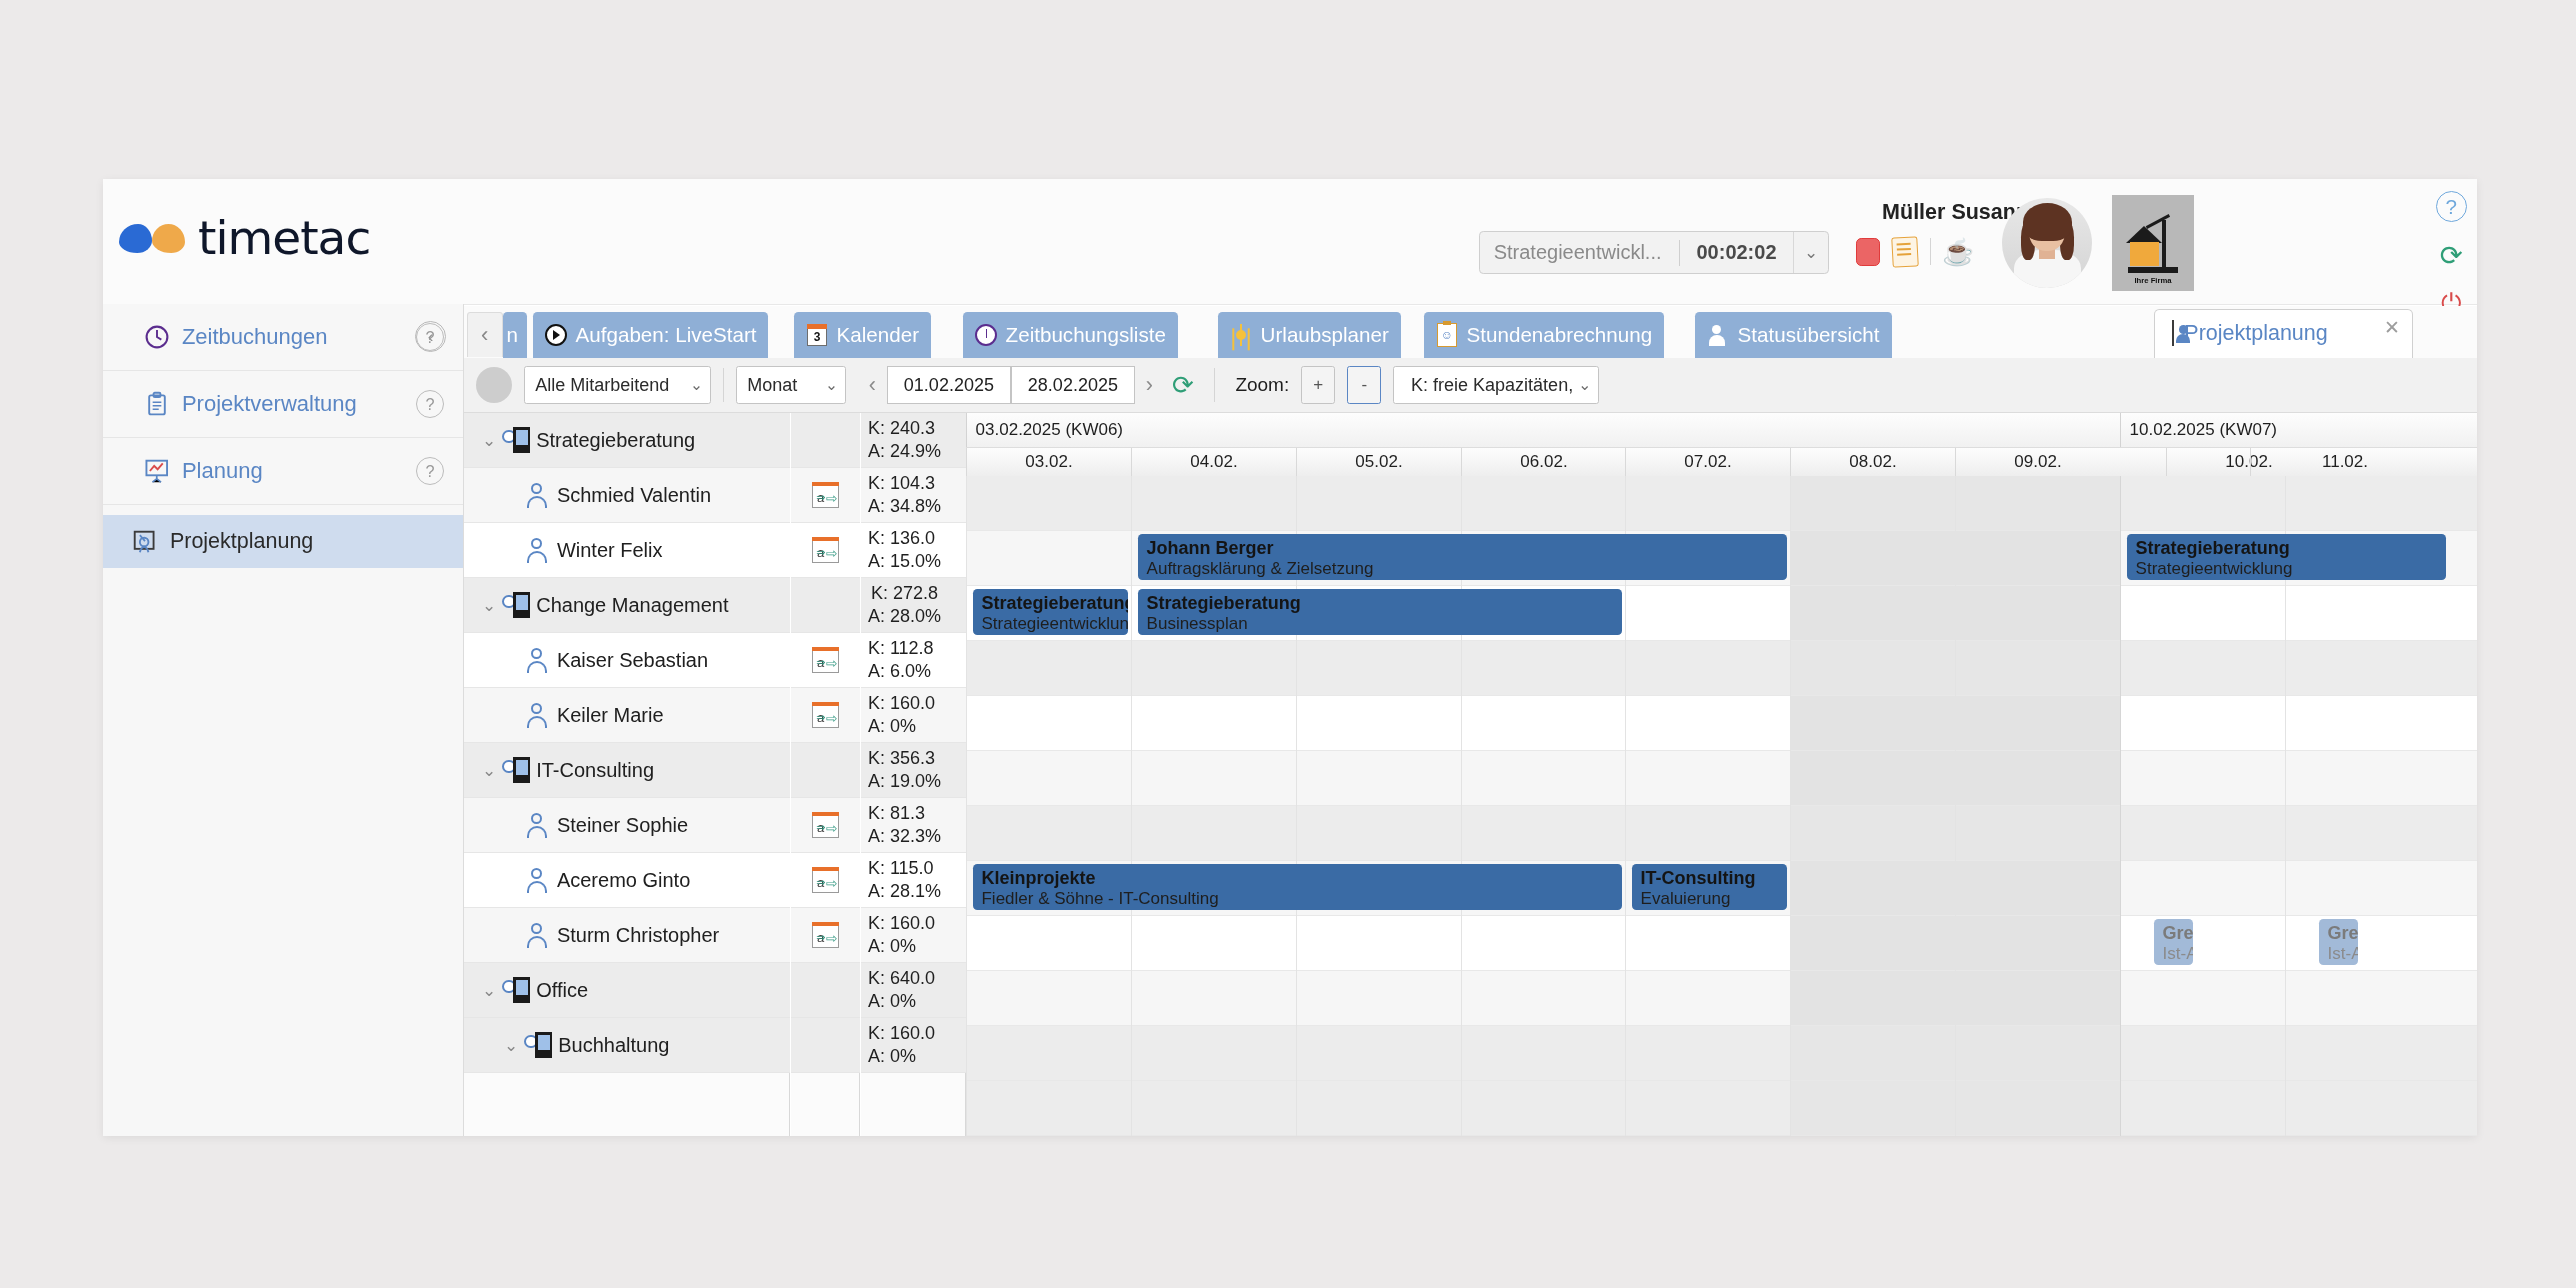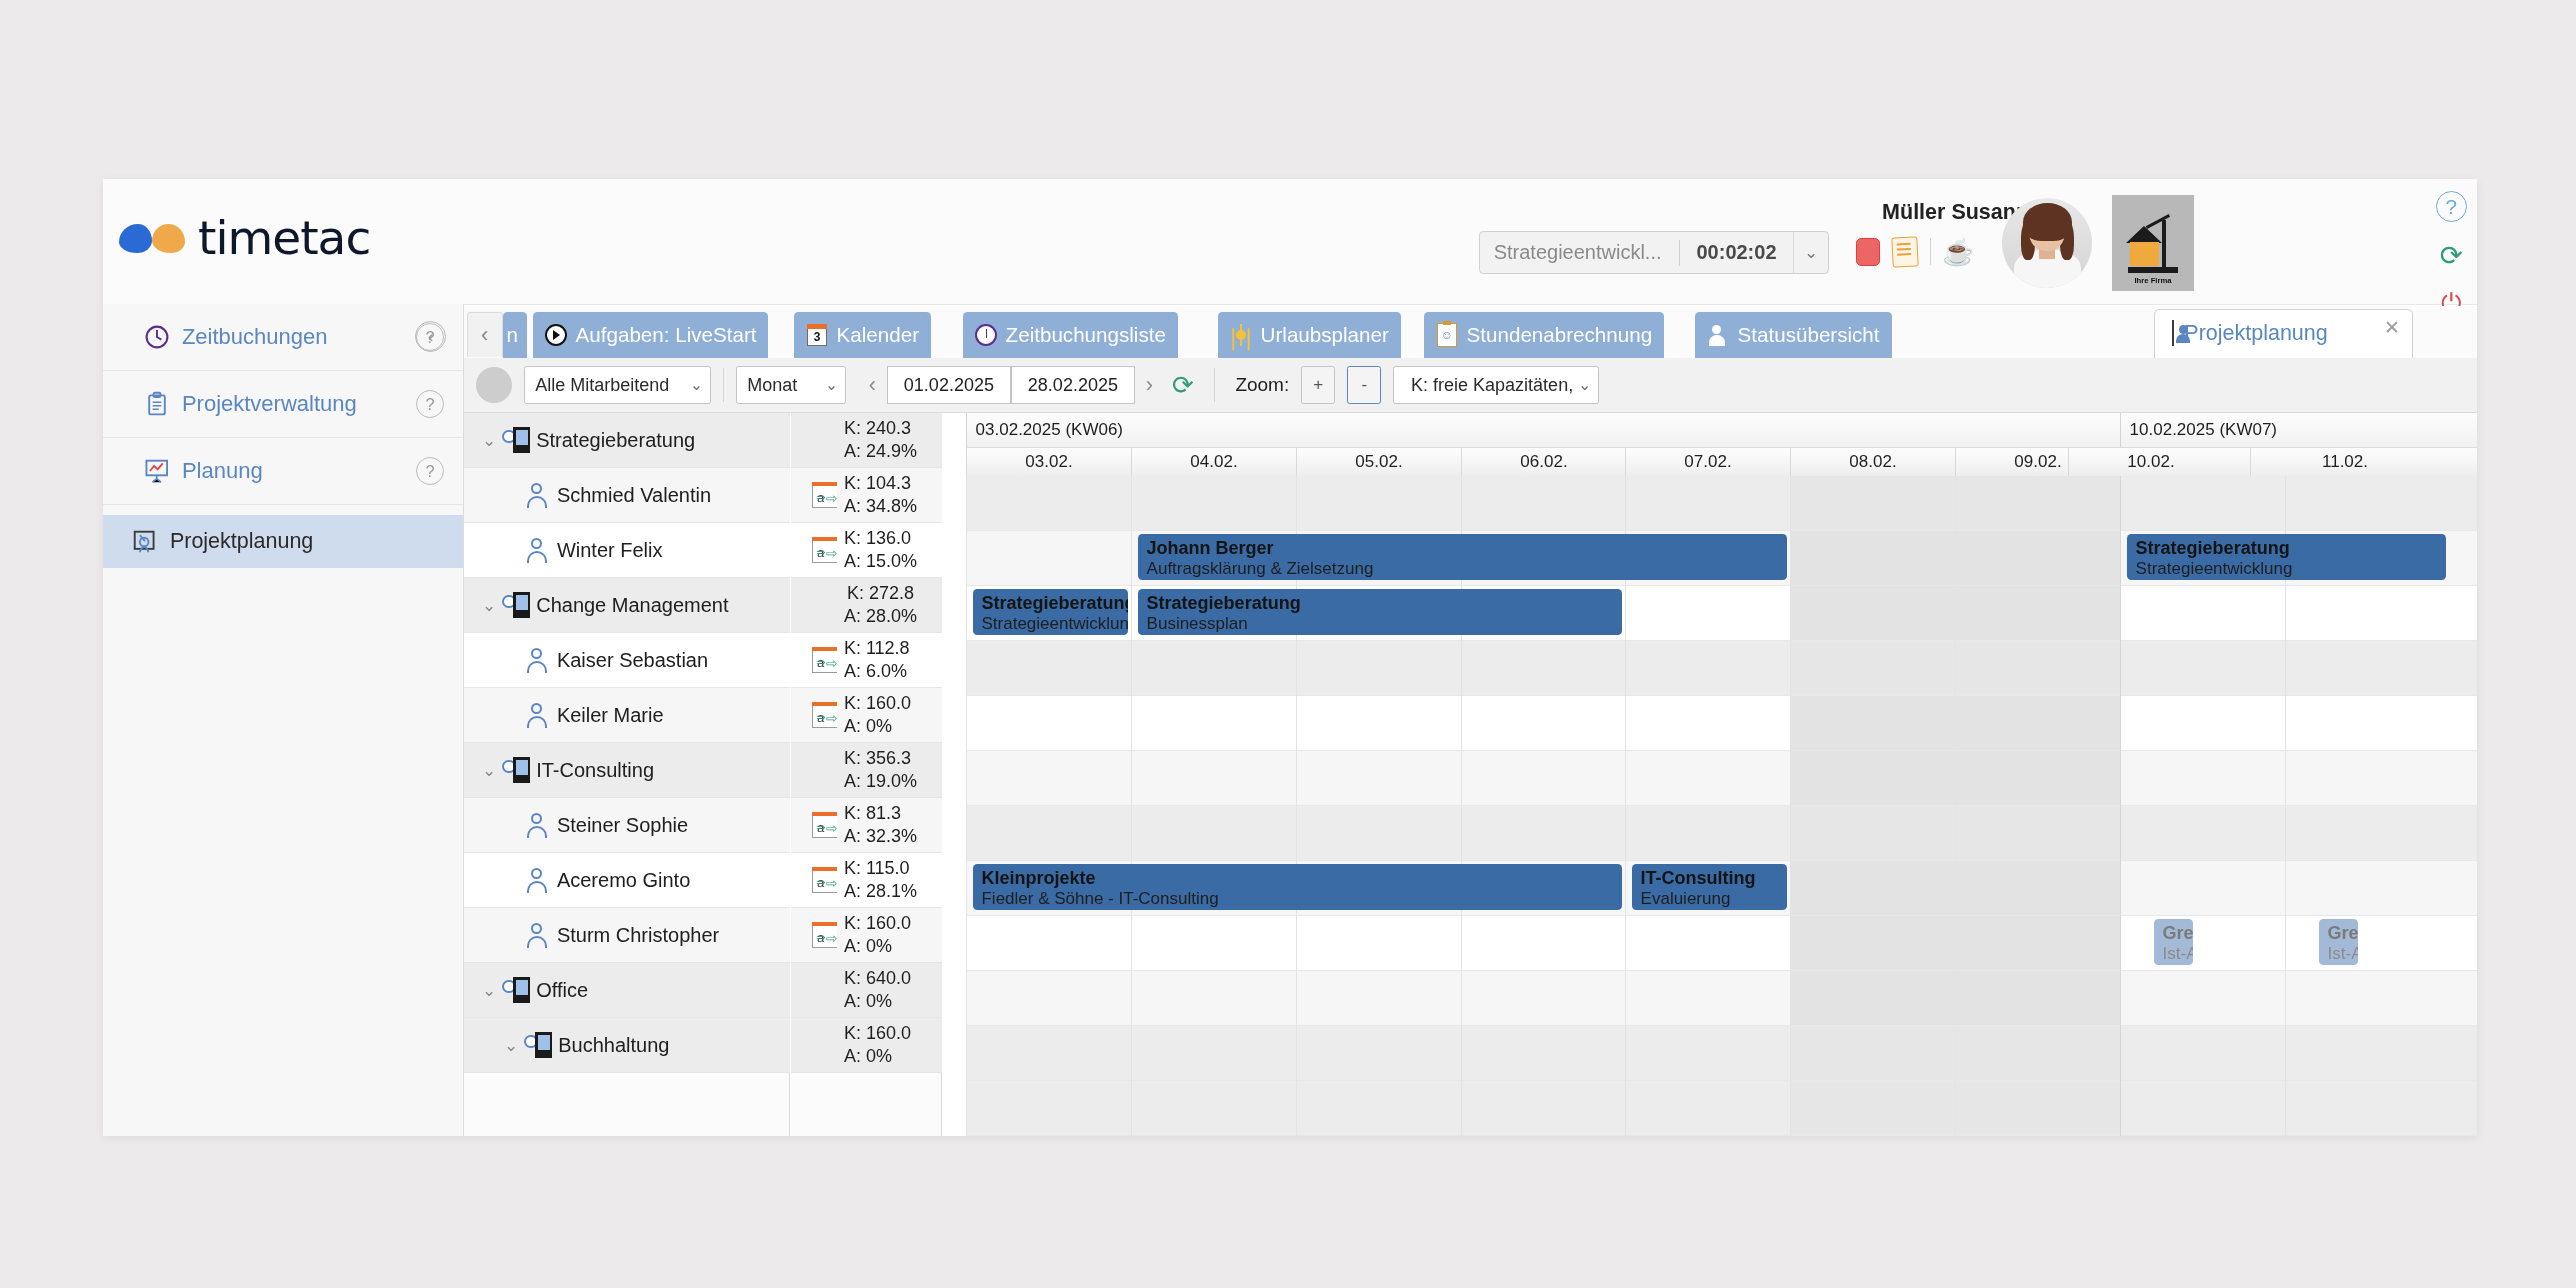--- a/index.html
+++ b/index.html
@@ -113,21 +113,21 @@
   .refresh{width:38px;height:38px;display:flex;align-items:center;justify-content:center;color:#2f9e77;font-size:26px;}
   .zoomlbl{font-size:19px;color:#1d1d1d;font-weight:500;margin-left:8.6px;}
   .zbtn{width:34px;height:38px;border:0.9px solid #c4c4c4;background:#f4f4f4;border-radius:2.6px;display:flex;align-items:center;justify-content:center;font-size:17px;color:#555;box-sizing:border-box;}
   .zbtn.sel-out{border-color:#5a86c4;}
   .sel-cap{width:206px;text-align:right;}
 
   
   .grid{position:absolute;left:361px;top:234px;width:2014px;height:724px;overflow:hidden;background:#fff;}
   .col-name{position:absolute;left:0;top:0;width:326px;height:724px;background:#fbfbfb;border-right:0.9px solid #d8d8d8;box-sizing:border-box;}
   .col-ic{position:absolute;left:327px;top:0;width:69px;height:724px;border-right:0.9px solid #d8d8d8;box-sizing:border-box;background:#fbfbfb;}
-  .col-kpi{position:absolute;left:373px;top:0;width:105px;height:724px;border-right:0.9px solid #d8d8d8;box-sizing:border-box;background:#fbfbfb;}
+  .col-kpi{position:absolute;left:397px;top:0;width:105px;height:724px;border-right:0.9px solid #d8d8d8;box-sizing:border-box;background:#fbfbfb;}
   .hdr{height:63px;border-bottom:0.9px solid #d2d2d2;background:#f3f3f3;box-sizing:border-box;display:flex;align-items:flex-end;padding:0 0 8.6px 3.4px;}
   .hdr .ht{font-size:19px;color:#222;}
   .tgt{position:absolute;left:502px;top:0;width:1511px;height:724px;}
   .tg-hdr1{height:34px;border-bottom:0.9px solid #ddd;background:linear-gradient(#fdfdfd,#f1f1f1);position:relative;}
   .wk{position:absolute;top:0;height:34px;display:flex;align-items:center;padding-left:8.6px;box-sizing:border-box;font-size:17px;color:#1e1e1e;border-left:0.9px solid #d3d3d3;}
   .tg-hdr2{height:28px;border-bottom:0.9px solid #ccc;background:linear-gradient(#fdfdfd,#eeeeee);position:relative;}
   .dy{position:absolute;top:0;height:28px;width:165px;display:flex;align-items:center;justify-content:center;font-size:17px;color:#1f1f1f;border-left:0.9px solid #d9d9d9;box-sizing:border-box;}
   .tg-body{position:absolute;left:0;top:63px;width:1511px;height:661px;}
   .vline{position:absolute;top:0;width:0.9px;height:661px;background:#e3e3e3;}
   .vline.wkend{background:#d6d6d6;}
@@ -586,21 +586,21 @@
           <div class="wk" style="left: 1154px; width: 330px;">10.02.2025 (KW07)</div>
         </div>
       <div class="tg-hdr2" id="day-header">
           <div class="dy" style="left: 0px;">03.02.</div>
           <div class="dy" style="left: 165px;">04.02.</div>
           <div class="dy" style="left: 330px;">05.02.</div>
           <div class="dy" style="left: 495px;">06.02.</div>
           <div class="dy" style="left: 659px;">07.02.</div>
           <div class="dy" style="left: 824px;">08.02.</div>
           <div class="dy" style="left: 989px;">09.02.</div>
-          <div class="dy" style="left: 1102px;">10.02.</div>
+          <div class="dy" style="left: 1200px;">10.02.</div>
           <div class="dy" style="left: 1284px; padding-left: 24px;">11.02.</div>
         </div>
       <div class="tg-body" id="tg-body">
         <div class="scroll-stub" style="left:0;top:6.9px;height:52px;"></div>
         <div class="scroll-stub2" style="left:0;top:62px;height:48px;"></div>
       <div class="rowbg" style="top: 0px; height: 55px; background: rgb(236, 236, 236);"></div>
           <div class="rowbg" style="top: 55px; height: 55px; background: rgb(246, 246, 246);"></div>
           <div class="rowbg" style="top: 110px; height: 55px; background: rgb(255, 255, 255);"></div>
           <div class="rowbg" style="top: 165px; height: 55px; background: rgb(236, 236, 236);"></div>
           <div class="rowbg" style="top: 220px; height: 55px; background: rgb(255, 255, 255);"></div>

